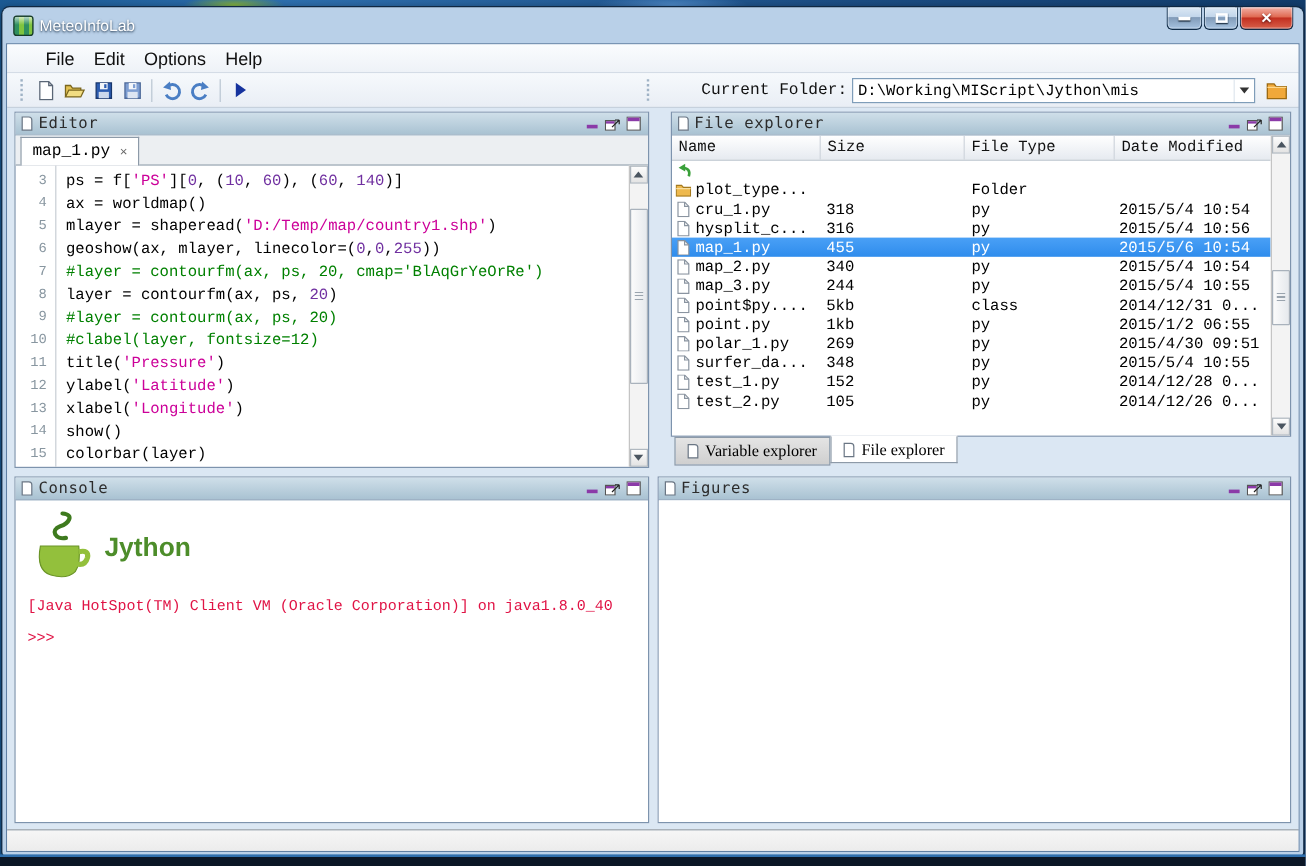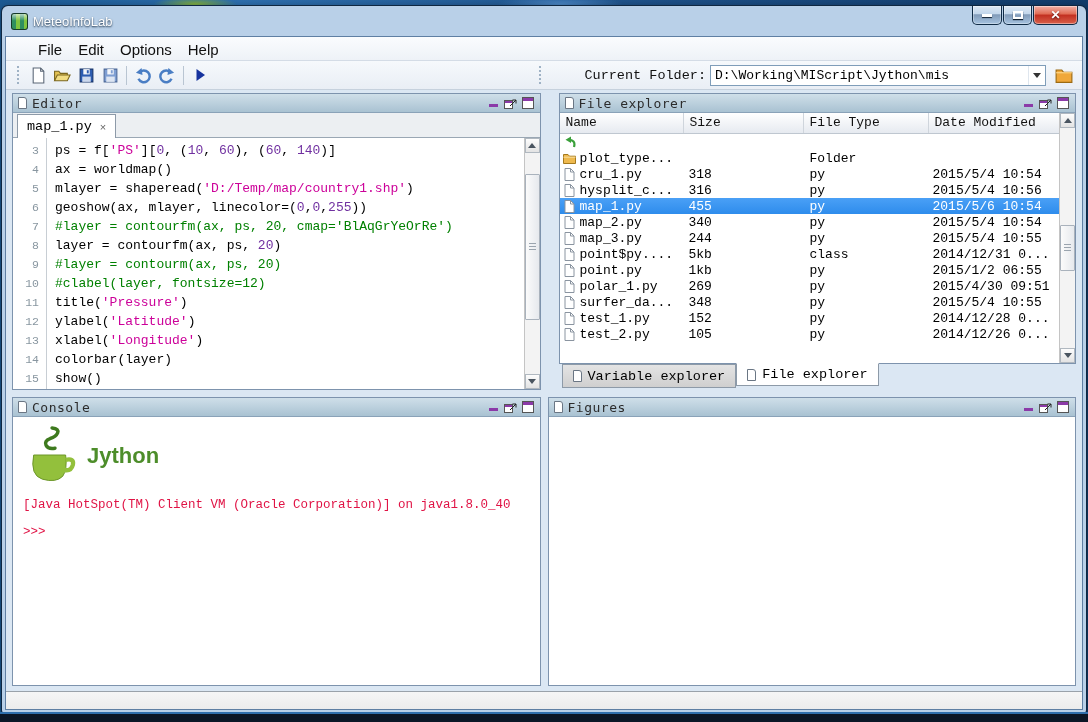--- a/index.html
+++ b/index.html
@@ -127,21 +127,21 @@
   .fx-row.selected { background:linear-gradient(#4aa0f6,#2e8cec); color:#fff; }
   .fx-icon { width:20px; flex:0 0 20px; display:flex; justify-content:center; align-items:center; }
   .fx-c { font-family:"Liberation Mono", monospace; font-size:13px; white-space:nowrap; overflow:hidden; }
   .fx-name { width:104px; flex:0 0 104px; }
   .fx-size { width:120px; flex:0 0 120px; padding-left:5px; }
   .fx-type { width:125px; flex:0 0 125px; padding-left:6px; }
   .fx-date { flex:1; padding-left:4px; }
 
   .fx-tabs { height:26px; flex:0 0 26px; display:flex; align-items:flex-start; padding-left:3px; }
   .fx-tab { display:flex; align-items:center; gap:6px; padding:0 10px;
-    font-family:Liberation Mono, monospace; font-size:13.5px; color:#000;
+    font-family:Liberation Serif, serif; font-size:13.5px; color:#000;
     border:1px solid #8d9aa8; }
   .fx-tab.inactive { background:linear-gradient(#e4e4e4,#cfcfcf); height:24px; margin-top:0; }
   .fx-tab.active { background:#fff; height:23px; border-top:1px solid #fff; margin-top:-1px; }
 
   
   .console-content { flex:1; padding:6px 10px; overflow:hidden; }
   .jy-logo { display:flex; align-items:flex-end; margin:2px 0 0 2px; }
   .jy-text { font-size:22px; font-weight:bold; color:#4d8d2a; margin:0 0 16px 4px; }
   .con-line { font-family:"Liberation Mono", monospace; font-size:12.5px; color:#e01345;
     white-space:nowrap; margin-top:13px; }
@@ -298,22 +298,22 @@
                 <div class="code-line">ax = worldmap()</div>
                 <div class="code-line">mlayer = shaperead(<span class="tk-str">'D:/Temp/map/country1.shp'</span>)</div>
                 <div class="code-line">geoshow(ax, mlayer, linecolor=(<span class="tk-num">0</span>,<span class="tk-num">0</span>,<span class="tk-num">255</span>))</div>
                 <div class="code-line"><span class="tk-com">#layer = contourfm(ax, ps, 20, cmap='BlAqGrYeOrRe')</span></div>
                 <div class="code-line">layer = contourfm(ax, ps, <span class="tk-num">20</span>)</div>
                 <div class="code-line"><span class="tk-com">#layer = contourm(ax, ps, 20)</span></div>
                 <div class="code-line"><span class="tk-com">#clabel(layer, fontsize=12)</span></div>
                 <div class="code-line">title(<span class="tk-str">'Pressure'</span>)</div>
                 <div class="code-line">ylabel(<span class="tk-str">'Latitude'</span>)</div>
                 <div class="code-line">xlabel(<span class="tk-str">'Longitude'</span>)</div>
+                <div class="code-line">show()</div>
                 <div class="code-line">colorbar(layer)</div>
-                <div class="code-line">show()</div>
               </div>
             <div class="sbar">
               <div class="sbtn up">
                   <span class="tri-up"></span>
                 </div>
               <div class="sthumb" style="top:36px; height:146px;"></div>
               <div class="sbtn down">
                   <span class="tri-down"></span>
                 </div>
             </div>

